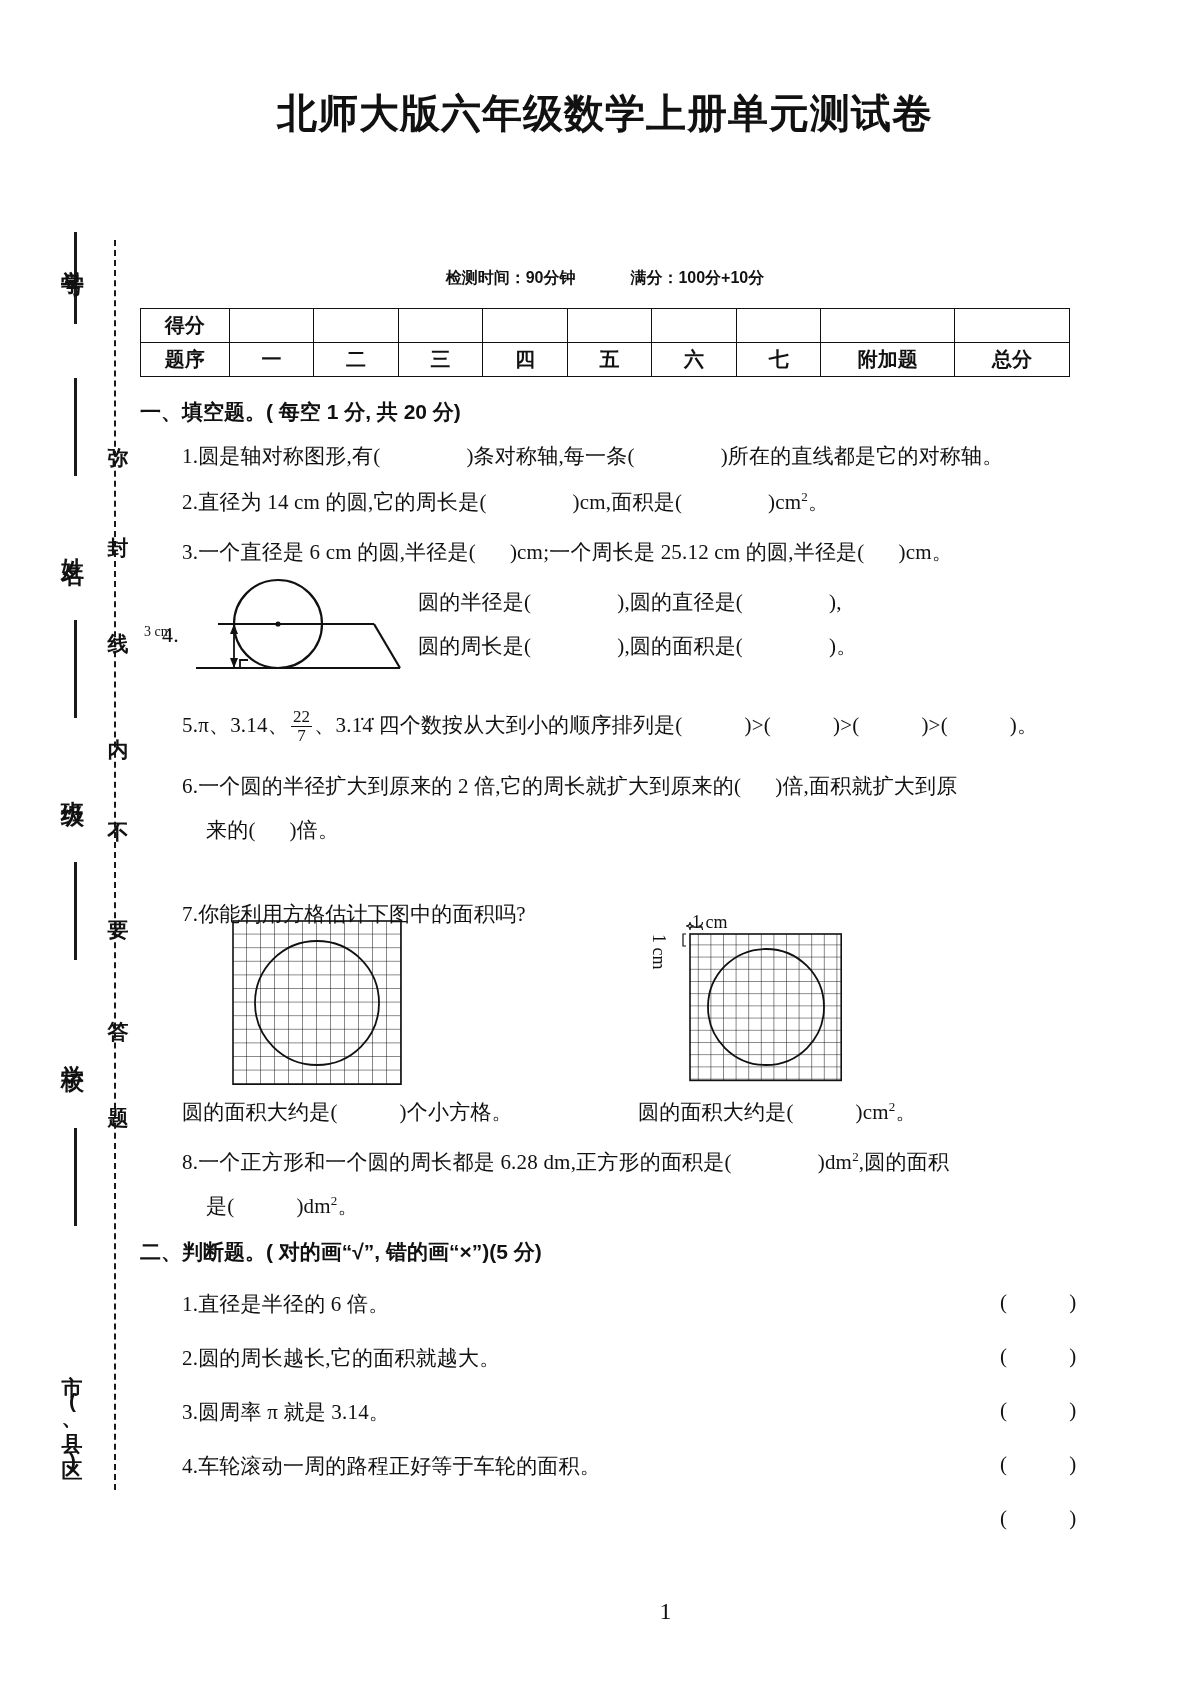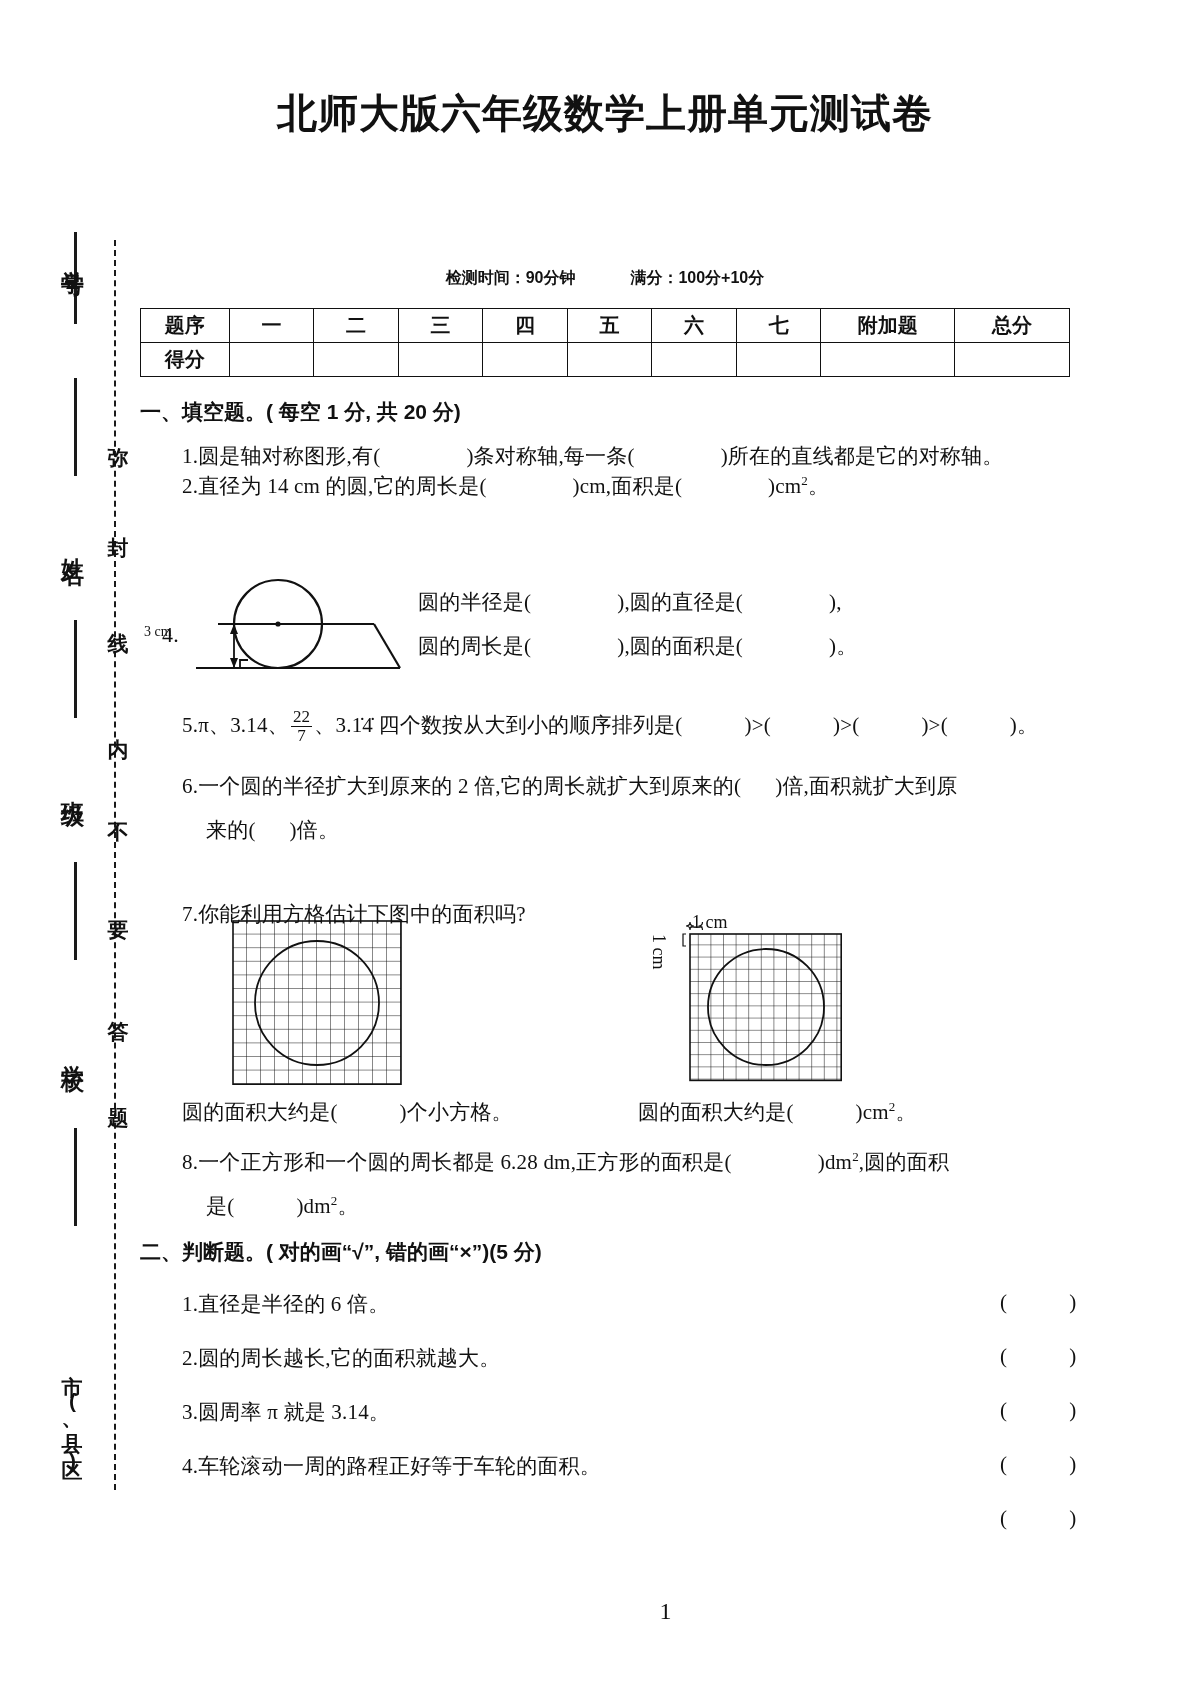--- a/index.html
+++ b/index.html
@@ -177,56 +177,59 @@
 
   <div class="meta-line">
     <span>检测时间：90分钟</span>
     <span class="gap"></span>
     <span>满分：100分+10分</span>
   </div>
 
   <table id="score-table">
     <tbody>
         <tr>
+      <td class="lbl">得分</td>
+      <td></td>
+      <td></td>
+      <td></td>
+      <td></td>
+      <td></td>
+      <td></td>
+      <td></td>
+      <td></td>
+      <td></td>
+    </tr>
+    <tr>
       <td class="lbl">题序</td>
       <td class="num">一</td>
       <td class="num">二</td>
       <td class="num">三</td>
       <td class="num">四</td>
       <td class="num">五</td>
       <td class="num">六</td>
       <td class="num">七</td>
       <td class="extra">附加题</td>
       <td class="total">总分</td>
     </tr>
-    <tr>
-      <td class="lbl">得分</td>
-      <td></td>
-      <td></td>
-      <td></td>
-      <td></td>
-      <td></td>
-      <td></td>
-      <td></td>
-      <td></td>
-      <td></td>
-    </tr>
   </tbody>
     </table>
 
   <div class="sec-head" style="left:0px; top:398px;">一、填空题。( 每空 1 分, 共 20 分)</div>
 
   <div class="q" style="left:42px; top:442px;">
     <span>1.圆是轴对称图形,有(</span><span class="blank-l"></span><span>)条对称轴,每一条(</span><span class="blank-l"></span><span>)所在的直线都是它的对称轴。</span>
   </div>
 
-  <div class="q" style="left:42px; top:472px;">
+  <div class="q" style="left:42px; top:488px;">
     <span>2.直径为 14 cm 的圆,它的周长是(</span><span class="blank-l"></span><span>)cm,面积是(</span><span class="blank-l"></span><span>)cm</span><sup>2</sup><span>。</span>
   </div>
 
+  <div class="q" style="left:42px; top:538px;">
+    <span>3.一个直径是 6 cm 的圆,半径是(</span><span class="blank-s"></span><span>)cm;一个周长是 25.12 cm 的圆,半径是(</span><span class="blank-s"></span><span>)cm。</span>
+  </div>
 
   <div class="q" style="left:22px; top:622px; font-size:22px;">4.</div>
 
   <div class="fig" style="left:48px; top:572px;">
     <svg width="220" height="108" viewBox="0 0 220 108">
 
       <line x1="8" y1="96" x2="212" y2="96" stroke="#111" stroke-width="2.2"></line>
 
       <circle cx="90" cy="52" r="44" fill="none" stroke="#111" stroke-width="2.2"></circle>
 

